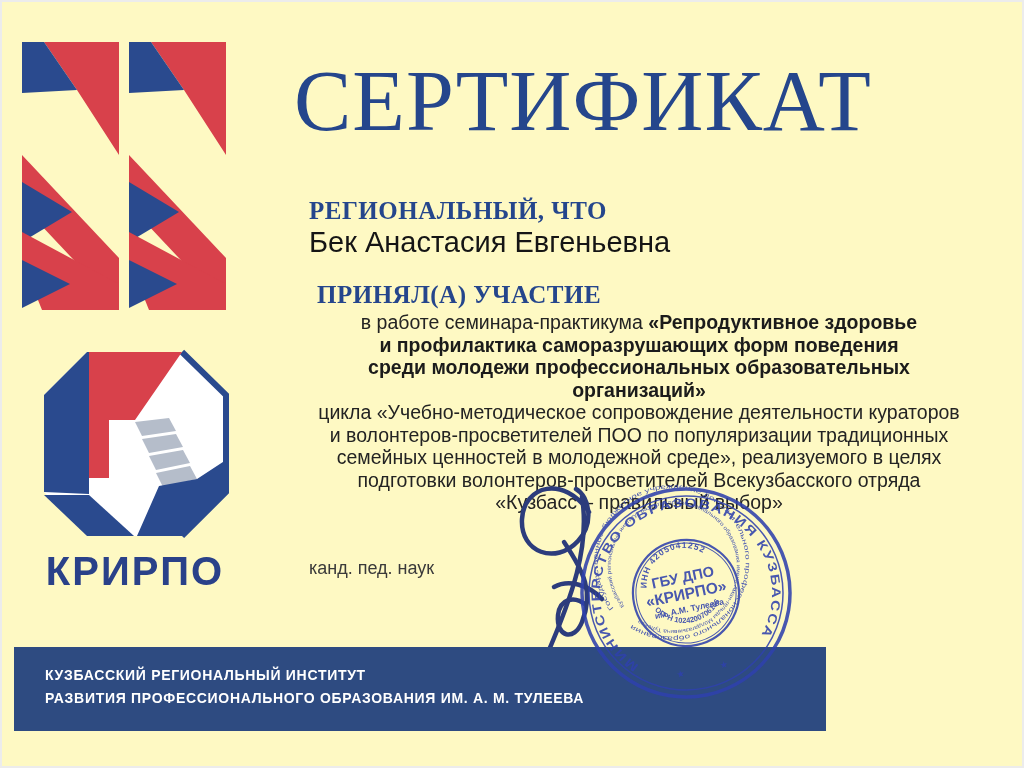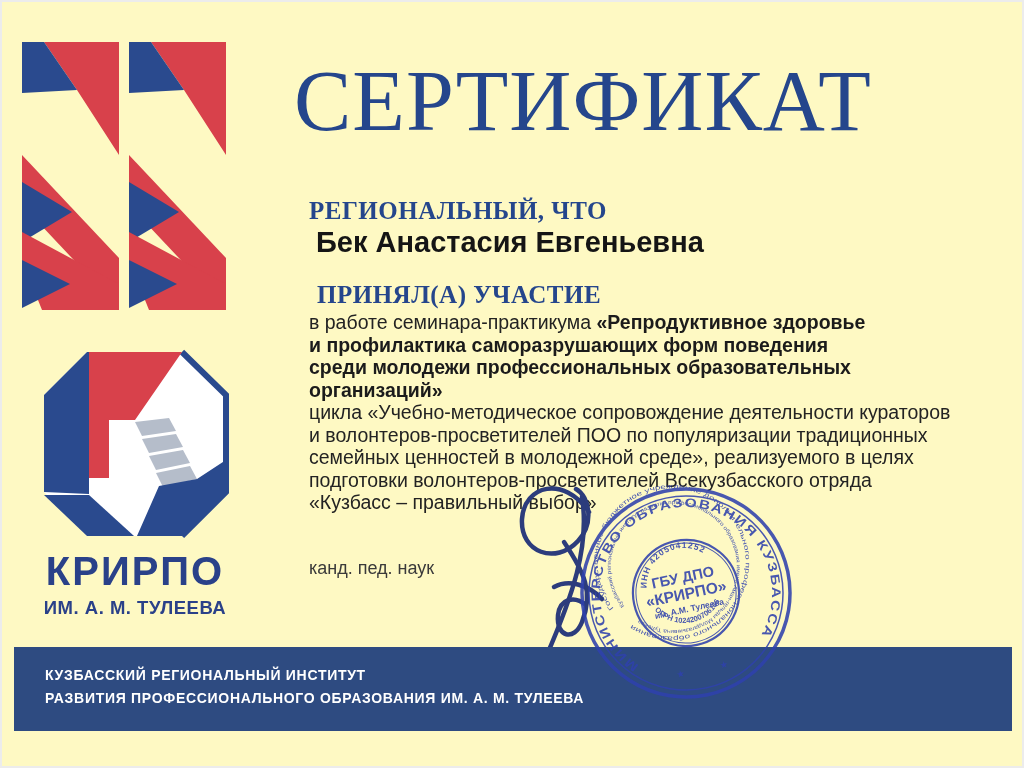--- a/index.html
+++ b/index.html
@@ -6,33 +6,33 @@
   .page{position:relative;width:1024px;height:768px;background:#fef9c3;overflow:hidden;
         font-family:"Liberation Sans",sans-serif;box-sizing:border-box;border:2px solid #ececec;}
   .abs{position:absolute;}
   
   .cert-title{left:292px;top:56px;font-family:"Liberation Serif",serif;font-size:86px;line-height:1;
               color:#25468c;letter-spacing:1px;white-space:nowrap;}
   .serif-head{font-family:"Liberation Serif",serif;font-weight:bold;color:#25468c;
               font-size:25px;letter-spacing:.5px;white-space:nowrap;}
   .confirms{left:307px;top:195px;}
   .participation{left:315px;top:279px;}
-  .recipient{left:314px;top:224px;font-size:29px;font-weight:bold;color:#151515;white-space:nowrap;}
+  .recipient{left:307px;top:224px;font-size:29px;font-weight:normal;color:#151515;white-space:nowrap;}
   .bodytext{left:307px;top:309px;width:660px;font-size:19.5px;line-height:22.5px;color:#232323;
-            white-space:pre-line;}
+            white-space:pre-line;text-align:center;}
   .bodytext .b{font-weight:bold;color:#1b1b1b;}
   
   .sig-block{left:307px;top:554px;font-size:18px;line-height:24px;color:#3a3a3a;}
   .sig-name{font-size:20px;font-weight:bold;color:#222;letter-spacing:.5px;margin-top:1px;}
   
   .logo-text{left:28px;top:549px;width:210px;text-align:center;color:#2a4189;}
   .logo-acronym{font-size:40px;font-weight:900;letter-spacing:2px;line-height:1;}
   .logo-named{font-size:18.5px;font-weight:800;letter-spacing:.5px;margin-top:6px;}
   
-  .footer-bar{left:12px;top:645px;width:998px;height:84px;background:#2e4b81;}
+  .footer-bar{left:12px;top:645px;width:812px;height:84px;background:#2e4b81;}
   .footer-left{left:31px;top:17px;color:#fff;font-size:14px;font-weight:800;
                letter-spacing:.7px;line-height:23px;white-space:nowrap;}
   .footer-right{right:30px;top:17px;color:#fff;font-size:14px;font-weight:800;
                 letter-spacing:.7px;line-height:23px;text-align:right;white-space:nowrap;}
   svg text{font-family:"Liberation Sans",sans-serif;}
 </style>
 </head>
 <body>
 
 <div class="page">
@@ -77,21 +77,20 @@
       <polygon fill="#b5bdca" points="103,91 137,86 144,99 110,105"></polygon>
       <polygon fill="#b5bdca" points="110,108 144,102 151,115 117,122"></polygon>
       <polygon fill="#b5bdca" points="117,125 151,118 158,131 124,139"></polygon>
     </g>
     <polygon fill="#2a4a8e" points="5,147 50,147 95,188 48,188"></polygon>
     <polygon fill="#2a4a8e" points="98,188 120,138 158,131 187,112 187,144 143,188"></polygon>
   </svg>
 
   <div class="abs logo-text">
     <div class="logo-acronym">КРИРПО</div>
-    <div class="logo-named">ИМ. А. М. ТУЛЕЕВА</div>
   </div>
 
   <div class="abs sig-block">
     <div>канд. пед. наук</div>
   </div>
 
   <svg class="abs" style="left:492px;top:465px" width="160" height="215" viewBox="0 0 160 215">
     <g fill="none" stroke="#2c3c7c" stroke-width="4.5" stroke-linecap="round">
       <path d="M95,45 C70,8 30,18 28,52 C26,86 62,98 84,74 C100,57 96,30 82,22"></path>
       <path d="M88,30 C96,80 78,130 52,190 C46,204 41,209 38,213"></path>

